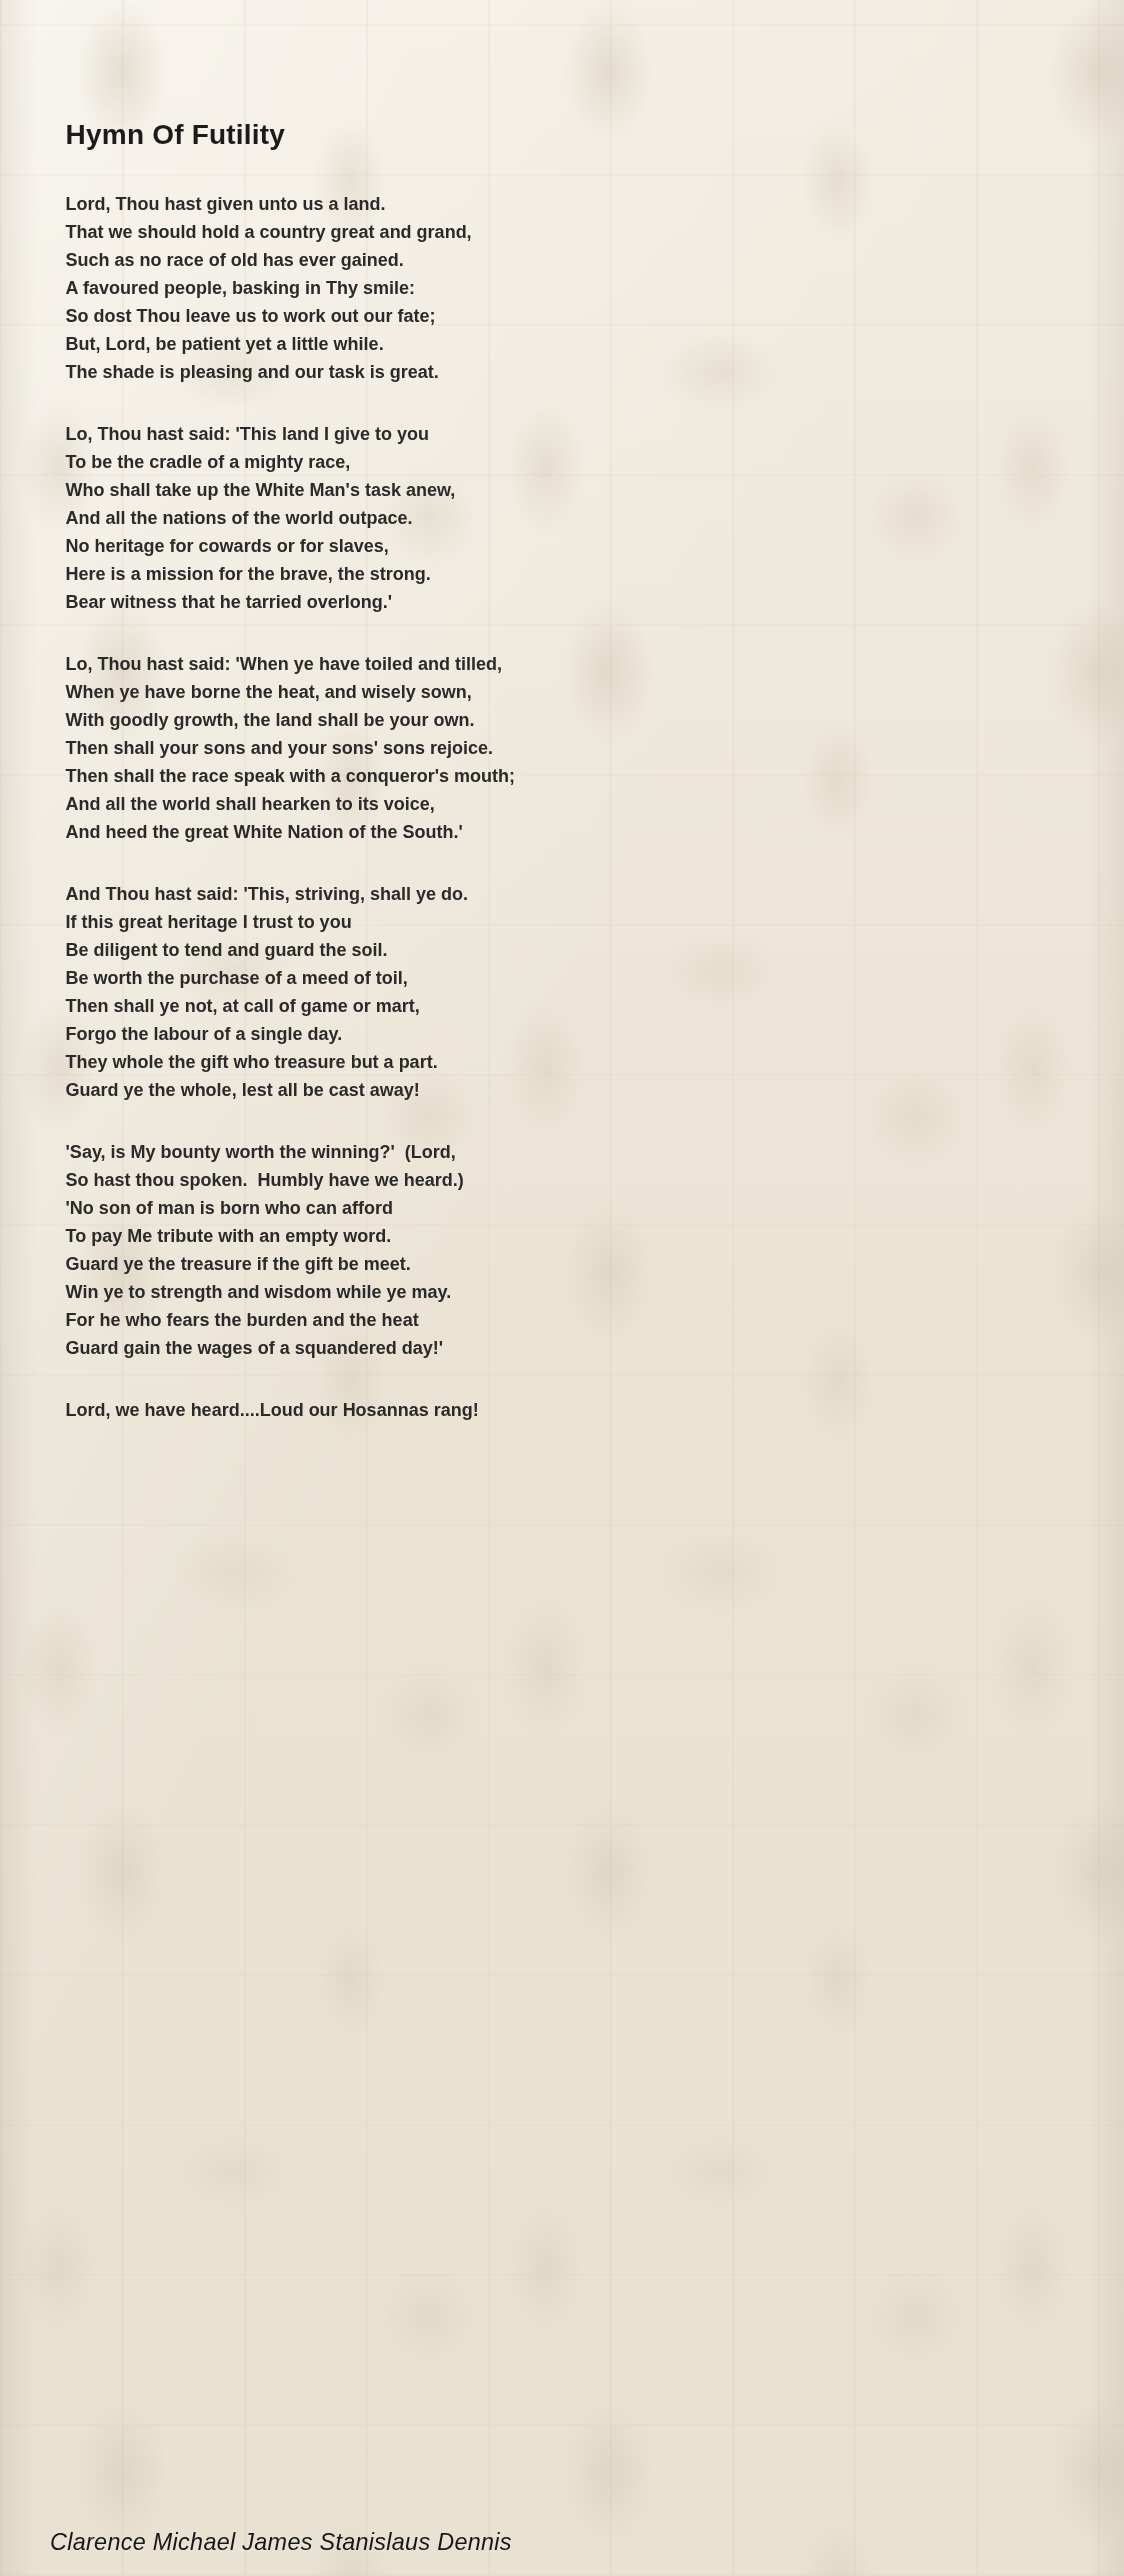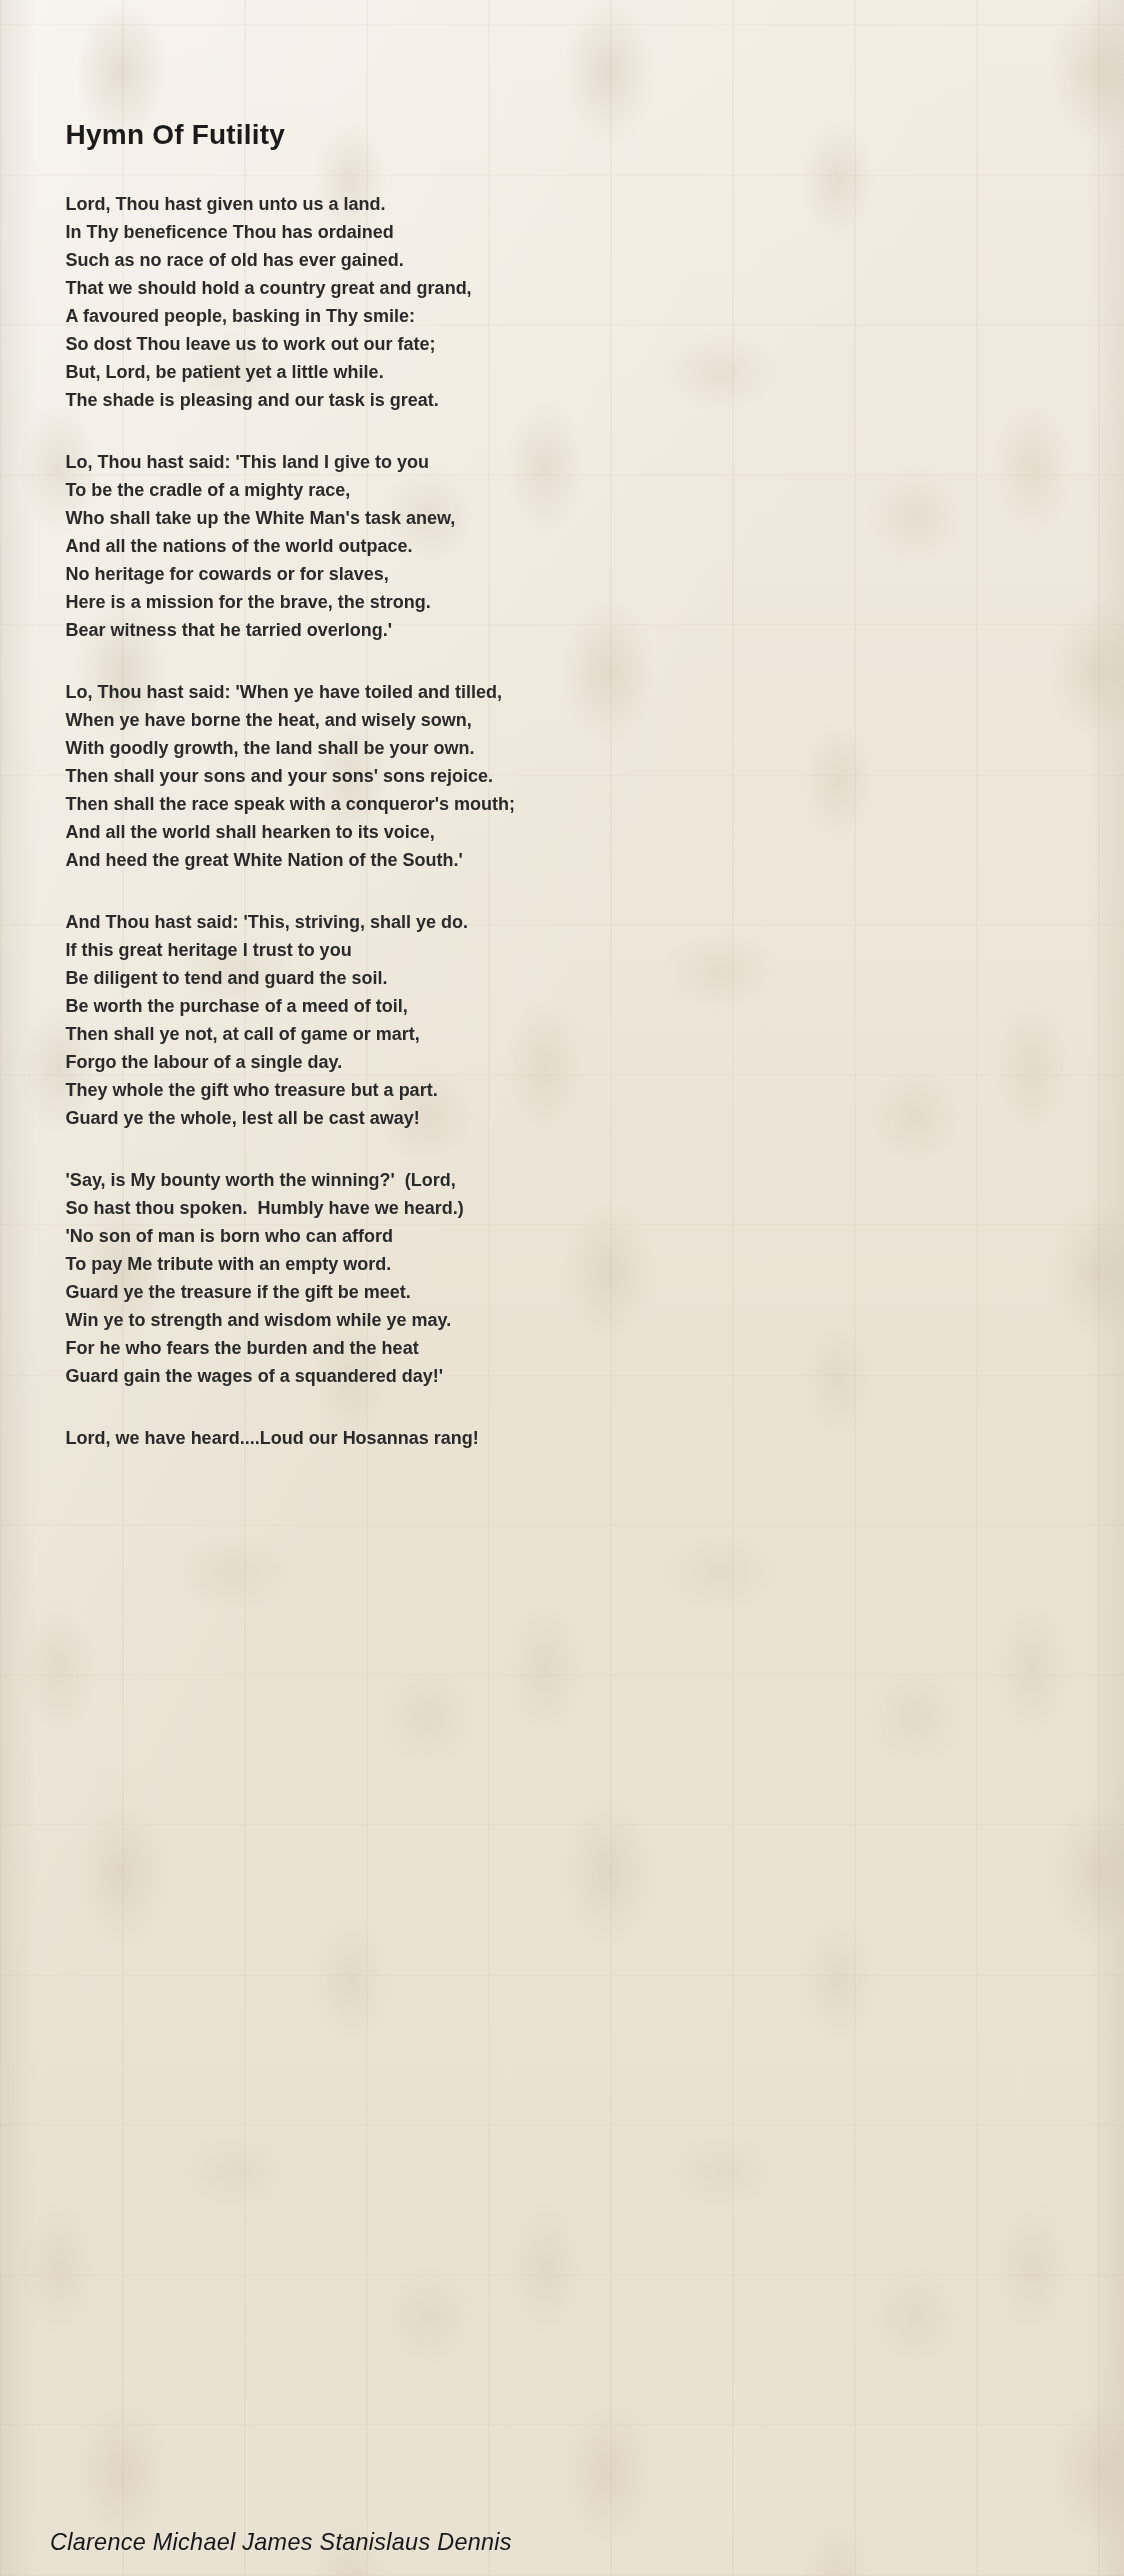--- a/index.html
+++ b/index.html
@@ -99,23 +99,22 @@
 <div class="bg-layer"></div>
 <div class="bg-damask"></div>
 <div class="bg-vignette"></div>
 
 <div class="poem-sheet">
 
   <h1 class="poem-title">Hymn Of Futility</h1>
 
   <div class="stanza">
     <div class="line">Lord, Thou hast given unto us a land.</div>
-    <div class="line">In Thy beneficence Thou has ordained</div>
+    <div class="line">That we should hold a country great and grand,</div>
     <div class="line">Such as no race of old has ever gained.</div>
-    <div class="line">That we should hold a country great and grand,</div>
     <div class="line">A favoured people, basking in Thy smile:</div>
     <div class="line">So dost Thou leave us to work out our fate;</div>
     <div class="line">But, Lord, be patient yet a little while.</div>
     <div class="line">The shade is pleasing and our task is great.</div>
   </div>
 
   <div class="stanza">
     <div class="line">Lo, Thou hast said: 'This land I give to you</div>
     <div class="line">To be the cradle of a mighty race,</div>
     <div class="line">Who shall take up the White Man's task anew,</div>

